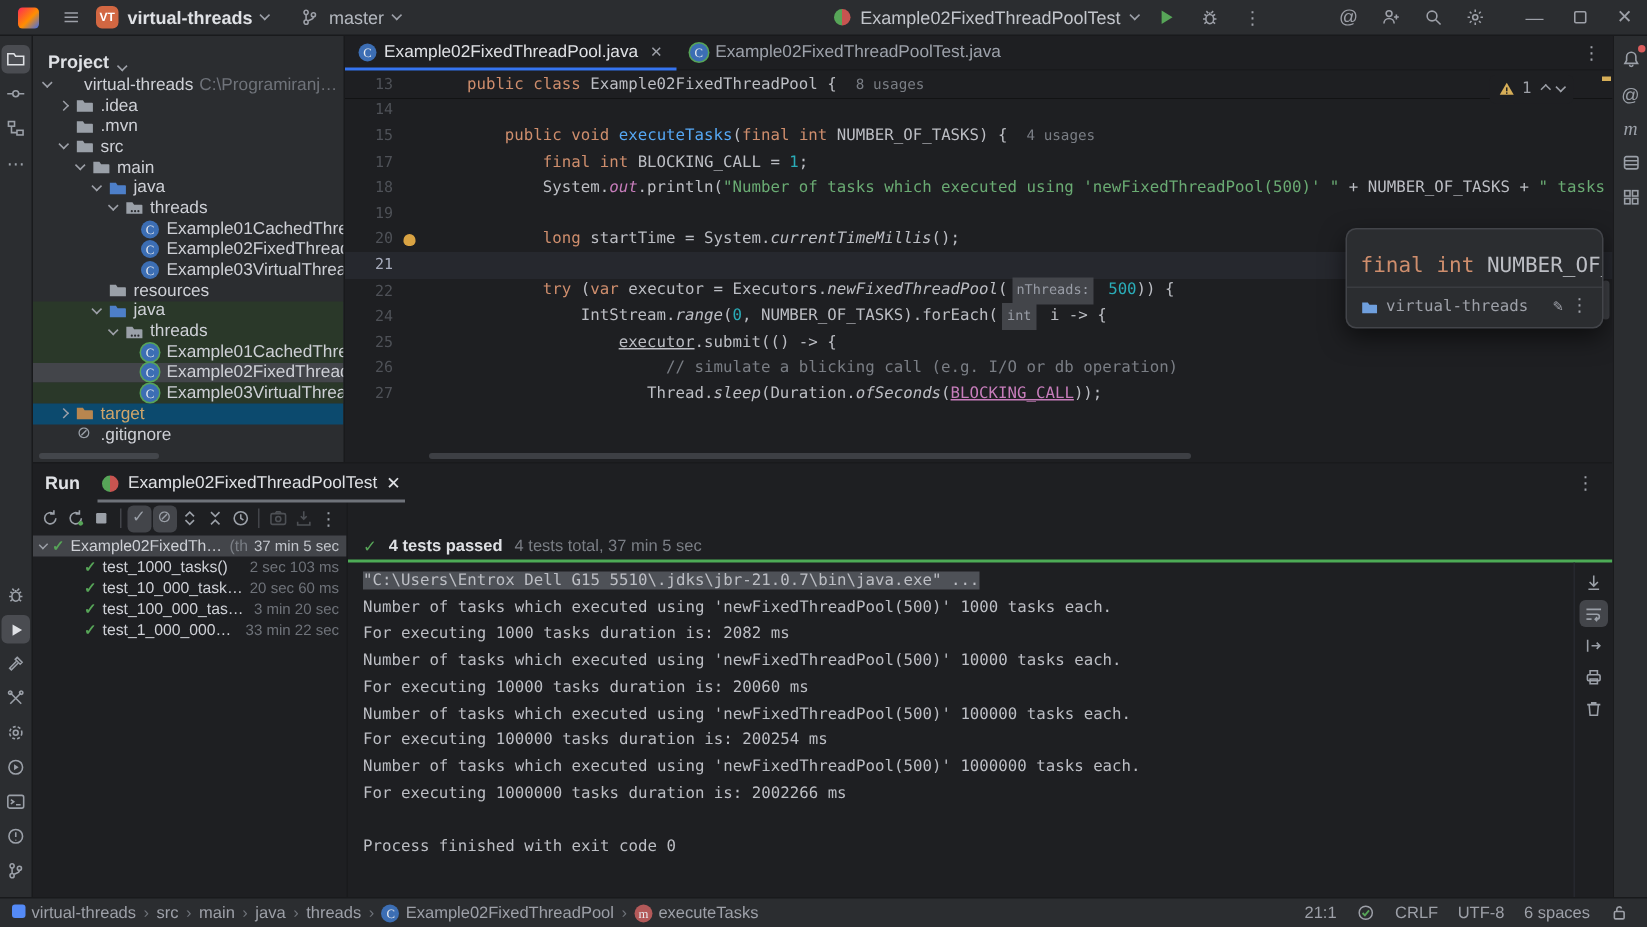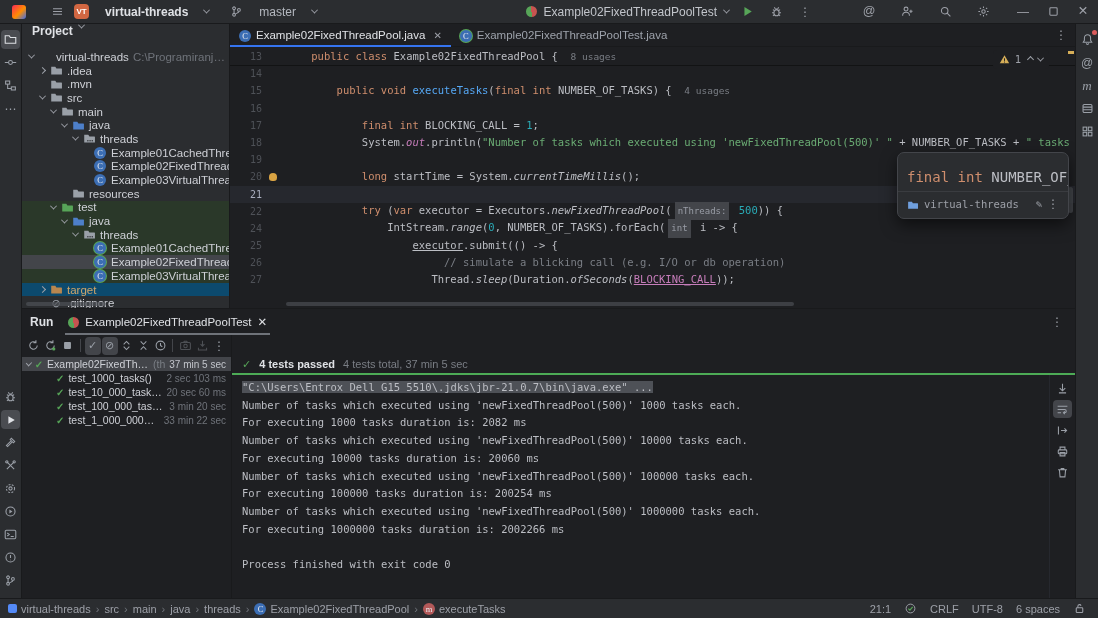--- a/index.html
+++ b/index.html
@@ -3,21 +3,21 @@
 <meta charset="utf-8">
 <style>
   *{box-sizing:border-box;margin:0;padding:0}
   html,body{width:1098px;height:618px;overflow:hidden}
   body{background:#1e1f22;color:#bcbec4;font-family:"Liberation Sans",sans-serif;font-size:12px;-webkit-user-select:none;user-select:none}
   svg{display:block}
   .txt-ic{font-size:12px;line-height:1;display:inline-block}
 
   
   .titlebar{height:24px;background:#2b2d30;border-bottom:1px solid #191a1c;display:flex;align-items:center;padding:0 0 0 8px;gap:6px;color:#b4b8bf}
-  .tb-group{display:flex;align-items:center;gap:16px}
+  .tb-group{display:flex;align-items:center;gap:6px}
   .ide-logo{width:14px;height:14px;border-radius:3px;background:linear-gradient(135deg,#fe2857,#ff8e00 55%,#3b6df0)}
   .tb-ic{width:22px;height:20px;display:flex;align-items:center;justify-content:center;color:#9da0a8;border-radius:4px}
   .vt-badge{width:15px;height:15px;border-radius:4px;background:#d26742;color:#fff;font-size:8px;font-weight:700;display:flex;align-items:center;justify-content:center}
   .tb-label{color:#dfe1e5;font-weight:600}
   .chev{width:5px;height:5px;border-right:1.3px solid #9da0a8;border-bottom:1.3px solid #9da0a8;display:inline-block}
   .chev.d{transform:rotate(45deg) translate(-1px,-1px)}
   .chev.r{transform:rotate(-45deg)}
   .run-widget{display:flex;align-items:center;gap:7px;margin-left:auto;margin-right:36px;color:#c2c5cb}
   .win-ctl{width:30px;height:24px;display:flex;align-items:center;justify-content:center;color:#9da0a8}
 
@@ -29,21 +29,21 @@
   .stripe .spacer{flex:1}
   .stripe-btn{width:19px;height:19px;margin:2px 0;display:flex;align-items:center;justify-content:center;border-radius:4px;color:#9ba0a8;position:relative}
   .stripe-btn.active{background:#4a4c51;color:#dfe1e5}
   .badge{position:absolute;top:0;right:0;width:5px;height:5px;border-radius:50%;background:#db5c5c}
 
   .middle{flex:1;display:flex;flex-direction:column;min-width:0}
   .upper{height:284px;display:flex;min-height:0}
 
   
   .project-panel{width:208px;flex:none;background:#2b2d30;border-right:1px solid #191a1c;display:flex;flex-direction:column;position:relative;overflow:hidden}
-  .pp-header{height:24px;display:flex;align-items:flex-start;gap:6px;padding:0 10px;color:#dfe1e5;font-weight:700;font-size:12px;flex:none}
+  .pp-header{height:24px;display:flex;align-items:flex-end;gap:6px;padding:0 10px;color:#dfe1e5;font-weight:700;font-size:12px;flex:none}
   .tree{flex:1;font-size:11.5px;overflow:hidden;padding-top:2px}
   .tree-row{display:flex;align-items:center;height:13.7px;white-space:nowrap;color:#ced0d6}
   .tree-row.bg-test{background:#2a3829}
   .tree-row.bg-excluded{background:#0c4a6e;color:#cfa56a}
   .tree-row.bg-selected{background:#43454a}
   .chev-slot{width:11px;flex:none;display:flex;justify-content:center}
   .tree-ic{width:16px;flex:none;display:flex;justify-content:center;align-items:center}
   .tree-label{margin-left:3px}
   .tree-sub{color:#6f737a;margin-left:4px;overflow:hidden;text-overflow:ellipsis}
   .pp-hscroll{position:absolute;left:4px;bottom:2px;width:80px;height:4px;border-radius:2px;background:#4e5157;opacity:.7}
@@ -412,31 +412,20 @@
             </div>
             <div class="tree-row" style="padding-left: 37px; text-align: right;">
               <span class="chev-slot"></span>
               <span class="tree-ic">
                 <svg width="13" height="13" viewBox="0 0 16 16">
                   <path d="M1.5 3.5h5l1.4 2H14a.7.7 0 0 1 .7.7v6.8H1.5z" fill="#9aa0a8"></path>
                 </svg>
               </span>
               <span class="tree-label">resources</span>
             </div>
-            <div class="tree-row bg-test" style="padding-left: 26px;">
-              <span class="chev-slot">
-                <span class="chev d"></span>
-              </span>
-              <span class="tree-ic">
-                <svg width="13" height="13" viewBox="0 0 16 16">
-                  <path d="M1.5 3.5h5l1.4 2H14a.7.7 0 0 1 .7.7v6.8H1.5z" fill="#57a558"></path>
-                </svg>
-              </span>
-              <span class="tree-label">test</span>
-            </div>
             <div class="tree-row bg-test" style="padding-left: 37px;">
               <span class="chev-slot">
                 <span class="chev d"></span>
               </span>
               <span class="tree-ic">
                 <svg width="13" height="13" viewBox="0 0 16 16">
                   <path d="M1.5 3.5h5l1.4 2H14a.7.7 0 0 1 .7.7v6.8H1.5z" fill="#4d7fc9"></path>
                 </svg>
               </span>
               <span class="tree-label">java</span>
@@ -511,21 +500,20 @@
             </div>
             <div class="tab-more">
               <span class="txt-ic">⋮</span>
             </div>
           </div>
         <div class="code">
           <div id="code-lines">
               <div class="cl sep"><span class="ln">13</span><span class="gut"></span><span class="src"><span class="tk-pl">    </span><span class="tk-kw">public</span><span class="tk-pl"> </span><span class="tk-kw">class</span><span class="tk-pl"> Example02FixedThreadPool {</span><span class="tk-pl">  </span><span class="tk-inlay">8 usages</span></span></div>
               <div class="cl"><span class="ln">14</span><span class="gut"></span><span class="src"></span></div>
               <div class="cl"><span class="ln">15</span><span class="gut"></span><span class="src"><span class="tk-pl">        </span><span class="tk-kw">public</span><span class="tk-pl"> </span><span class="tk-kw">void</span><span class="tk-pl"> </span><span class="tk-mth">executeTasks</span><span class="tk-pl">(</span><span class="tk-kw">final</span><span class="tk-pl"> </span><span class="tk-kw">int</span><span class="tk-pl"> NUMBER_OF_TASKS) {</span><span class="tk-pl">  </span><span class="tk-inlay">4 usages</span></span></div>
-              <div class="cl"><span class="ln">16</span><span class="gut"></span><span class="src"></span></div>
               <div class="cl"><span class="ln">17</span><span class="gut"></span><span class="src"><span class="tk-pl">            </span><span class="tk-kw">final</span><span class="tk-pl"> </span><span class="tk-kw">int</span><span class="tk-pl"> BLOCKING_CALL = </span><span class="tk-num">1</span><span class="tk-pl">;</span></span></div>
               <div class="cl"><span class="ln">18</span><span class="gut"></span><span class="src"><span class="tk-pl">            System.</span><span class="tk-fld">out</span><span class="tk-pl">.</span><span class="tk-pl">println</span><span class="tk-pl">(</span><span class="tk-str">"Number of tasks which executed using 'newFixedThreadPool(500)' "</span><span class="tk-pl"> + NUMBER_OF_TASKS + </span><span class="tk-str">" tasks each.</span></span></div>
               <div class="cl"><span class="ln">19</span><span class="gut"></span><span class="src"></span></div>
               <div class="cl"><span class="ln">20</span><span class="gut"><span class="bulb"></span></span><span class="src"><span class="tk-pl">            </span><span class="tk-kw">long</span><span class="tk-pl"> startTime = System.</span><span class="tk-itc">currentTimeMillis</span><span class="tk-pl">();</span></span></div>
               <div class="cl active"><span class="ln">21</span><span class="gut"></span><span class="src"></span></div>
               <div class="cl"><span class="ln">22</span><span class="gut"></span><span class="src"><span class="tk-pl">            </span><span class="tk-kw">try</span><span class="tk-pl"> (</span><span class="tk-kw">var</span><span class="tk-pl"> executor = Executors.</span><span class="tk-itc">newFixedThreadPool</span><span class="tk-pl">(</span><span class="tk-hint">nThreads:</span><span class="tk-pl"> </span><span class="tk-num">500</span><span class="tk-pl">)) {</span></span></div>
               <div class="cl"><span class="ln">24</span><span class="gut"></span><span class="src"><span class="tk-pl">                IntStream.</span><span class="tk-itc">range</span><span class="tk-pl">(</span><span class="tk-num">0</span><span class="tk-pl">, NUMBER_OF_TASKS).</span><span class="tk-pl">forEach</span><span class="tk-pl">(</span><span class="tk-hint">int</span><span class="tk-pl"> i -&gt; {</span></span></div>
               <div class="cl"><span class="ln">25</span><span class="gut"></span><span class="src"><span class="tk-pl">                    </span><span class="tk-un">executor</span><span class="tk-pl">.</span><span class="tk-pl">submit</span><span class="tk-pl">(() -&gt; {</span></span></div>
               <div class="cl"><span class="ln">26</span><span class="gut"></span><span class="src"><span class="tk-cmt">                         // simulate a blicking call (e.g. I/O or db operation)</span></span></div>
               <div class="cl"><span class="ln">27</span><span class="gut"></span><span class="src"><span class="tk-pl">                       Thread.</span><span class="tk-itc">sleep</span><span class="tk-pl">(</span><span class="tk-pl">Duration.</span><span class="tk-itc">ofSeconds</span><span class="tk-pl">(</span><span class="tk-fldu">BLOCKING_CALL</span><span class="tk-pl">));</span></span></div>

